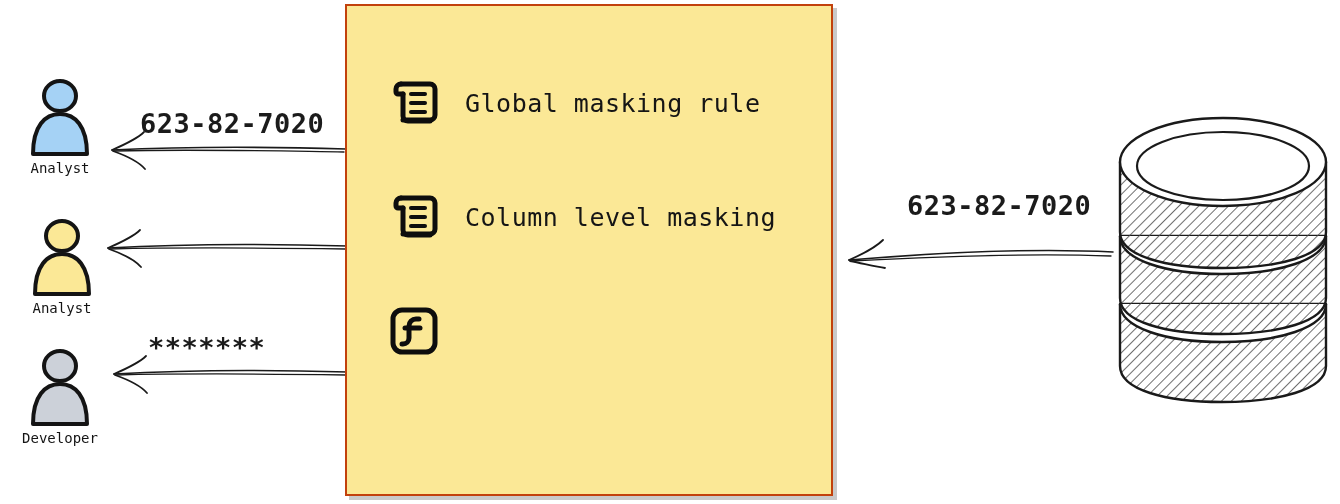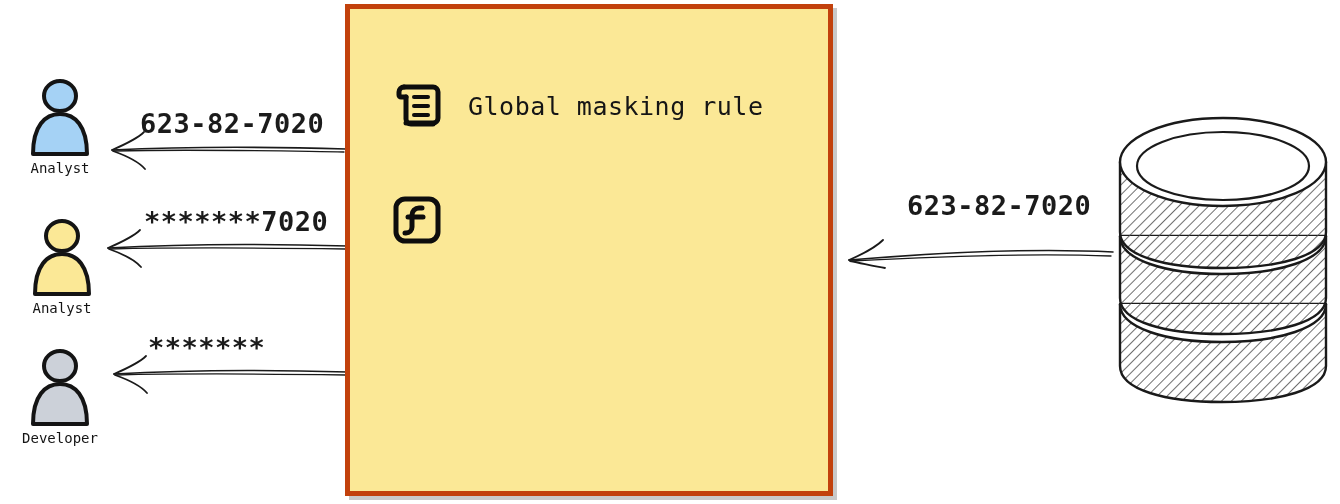--- a/index.html
+++ b/index.html
@@ -71,21 +71,21 @@
 
   
   #masking-card {
     position: absolute;
     left: 345px;
     top: 4px;
     width: 488px;
     height: 492px;
     background: #fbe896;
     box-sizing: border-box;
-    border: 5px solid #c2410c;
+    border: 2px solid #c2410c;
     box-shadow: 4px 4px 0 0 rgba(60,60,60,0.28);
   }
   .card-rows {
     position: relative;
     width: 100%;
     height: 100%;
     padding: 46px 0 0 36px;
     box-sizing: border-box;
   }
   .card-row {
@@ -152,21 +152,20 @@
   <span class="arrow-label">623-82-7020</span>
   <svg class="arrow-svg" width="240" height="62" viewBox="0 0 240 62">
     <path d="M238 41 C170 39 90 38 4 42" fill="none" stroke="#1a1a1a" stroke-width="1.6" stroke-linecap="round"></path>
     <path d="M236 44 C168 43 88 41 6 43" fill="none" stroke="#1a1a1a" stroke-width="1.3" stroke-linecap="round"></path>
     <path d="M4 42 C18 36 30 30 36 24" fill="none" stroke="#1a1a1a" stroke-width="1.8" stroke-linecap="round"></path>
     <path d="M5 43 C19 48 31 54 37 61" fill="none" stroke="#1a1a1a" stroke-width="1.8" stroke-linecap="round"></path>
   </svg>
 </div>
 
 <div class="arrow-group" id="arrow-support">
-  <span class="arrow-label">*******7020</span>
   <svg class="arrow-svg" width="246" height="62" viewBox="0 0 246 62">
     <path d="M244 40 C174 38 92 37 4 42" fill="none" stroke="#1a1a1a" stroke-width="1.6" stroke-linecap="round"></path>
     <path d="M242 43 C172 42 90 41 6 43" fill="none" stroke="#1a1a1a" stroke-width="1.3" stroke-linecap="round"></path>
     <path d="M4 42 C18 36 30 30 36 24" fill="none" stroke="#1a1a1a" stroke-width="1.8" stroke-linecap="round"></path>
     <path d="M5 43 C19 48 31 54 37 61" fill="none" stroke="#1a1a1a" stroke-width="1.8" stroke-linecap="round"></path>
   </svg>
 </div>
 
 <div class="arrow-group" id="arrow-developer">
   <span class="arrow-label">*******</span>
@@ -188,20 +187,33 @@
           <path d="M15 9 a5 5 0 0 0 -5 5 v3 a2 2 0 0 0 2 2 h5" fill="none" stroke="#0d0d0d" stroke-width="5" stroke-linecap="round" stroke-linejoin="round"></path>
           <path d="M17 19 v22 a5 5 0 0 0 5 5 h22" fill="none" stroke="#0d0d0d" stroke-width="5" stroke-linecap="round" stroke-linejoin="round"></path>
           <line x1="25" y1="19" x2="39" y2="19" stroke="#0d0d0d" stroke-width="4" stroke-linecap="round"></line>
           <line x1="25" y1="28" x2="39" y2="28" stroke="#0d0d0d" stroke-width="4" stroke-linecap="round"></line>
           <line x1="25" y1="37" x2="39" y2="37" stroke="#0d0d0d" stroke-width="4" stroke-linecap="round"></line>
         </svg>
       </span>
       <span class="row-label">Global masking rule</span>
     </div>
 
+    <div class="card-row">
+      <span class="row-icon">
+        <svg width="56" height="56" viewBox="0 0 56 56">
+          <path d="M15 9 H44 a5 5 0 0 1 5 5 v26 a5 5 0 0 1 -5 5 H17" fill="none" stroke="#0d0d0d" stroke-width="5" stroke-linecap="round" stroke-linejoin="round"></path>
+          <path d="M15 9 a5 5 0 0 0 -5 5 v3 a2 2 0 0 0 2 2 h5" fill="none" stroke="#0d0d0d" stroke-width="5" stroke-linecap="round" stroke-linejoin="round"></path>
+          <path d="M17 19 v22 a5 5 0 0 0 5 5 h22" fill="none" stroke="#0d0d0d" stroke-width="5" stroke-linecap="round" stroke-linejoin="round"></path>
+          <line x1="25" y1="19" x2="39" y2="19" stroke="#0d0d0d" stroke-width="4" stroke-linecap="round"></line>
+          <line x1="25" y1="28" x2="39" y2="28" stroke="#0d0d0d" stroke-width="4" stroke-linecap="round"></line>
+          <line x1="25" y1="37" x2="39" y2="37" stroke="#0d0d0d" stroke-width="4" stroke-linecap="round"></line>
+        </svg>
+      </span>
+      <span class="row-label">Column level masking</span>
+    </div>
 
     <div class="card-row">
       <span class="row-icon">
         <svg width="56" height="56" viewBox="0 0 56 56">
           <rect x="7" y="7" width="42" height="42" rx="9" ry="9" fill="none" stroke="#0d0d0d" stroke-width="5"></rect>
           <path d="M33 16 h-3 a7 7 0 0 0 -7 7 v12 a6 6 0 0 1 -6 6 h-1" fill="none" stroke="#0d0d0d" stroke-width="5" stroke-linecap="round" stroke-linejoin="round"></path>
           <line x1="19" y1="25" x2="34" y2="25" stroke="#0d0d0d" stroke-width="5" stroke-linecap="round"></line>
         </svg>
       </span>
     </div>

